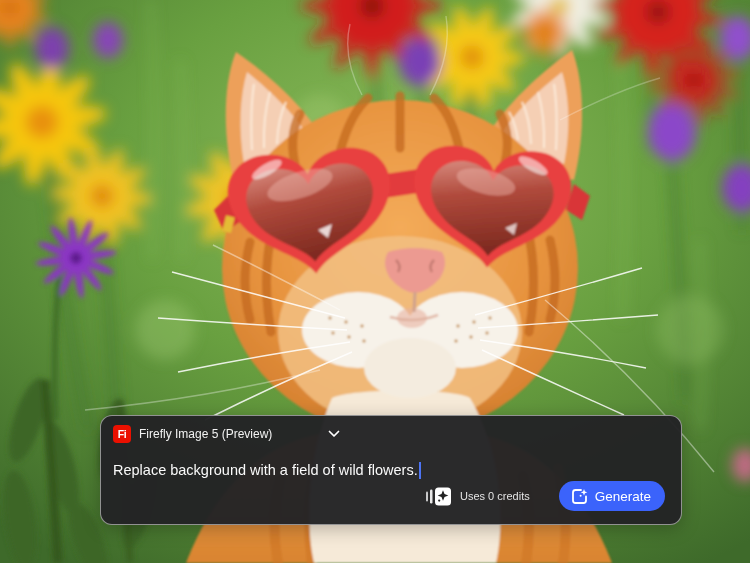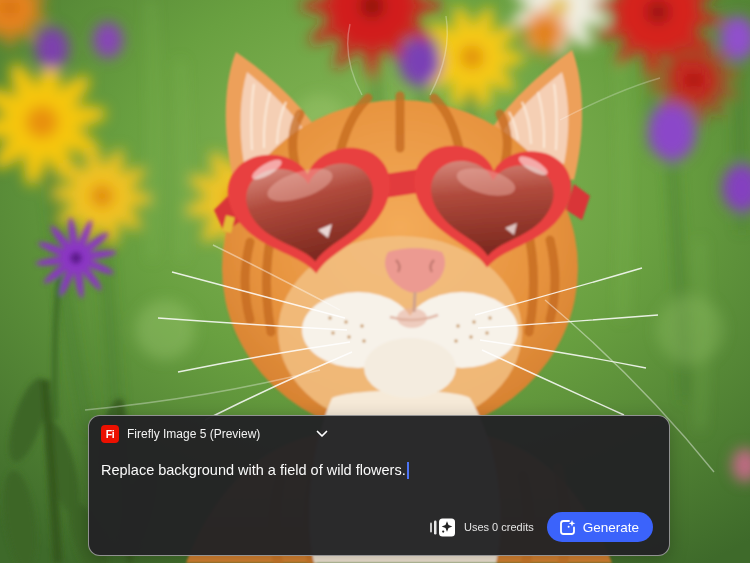--- a/index.html
+++ b/index.html
@@ -4,21 +4,21 @@
 <style>
   html,body{margin:0;padding:0;}
   body{
     width:750px;height:563px;position:relative;overflow:hidden;
     font-family:"Liberation Sans", sans-serif;
     background:#5a8c39;
   }
   .scene{position:absolute;inset:0;}
   
   .prompt-panel{
-    position:absolute;left:88px;top:415px;width:582px;height:141px;
+    position:absolute;left:100px;top:415px;width:582px;height:110px;
     background:rgba(35,35,37,0.97);
     border:1.5px solid rgba(235,235,235,0.55);
     border-radius:12px;box-sizing:border-box;
     box-shadow:0 4px 18px rgba(0,0,0,0.25);
   }
   .model-selector{
     position:absolute;left:12px;top:9px;height:18px;
     display:flex;align-items:center;gap:8px;cursor:pointer;
   }
   .fi-logo{
@@ -36,21 +36,21 @@
   .prompt-text{color:#fafafa;font-size:14.5px;white-space:nowrap;}
   .caret{
     display:inline-block;width:2px;height:17px;background:#4d74f4;
     margin-left:1px;vertical-align:middle;
   }
   .bottom-row{
     position:absolute;right:16px;bottom:13px;height:30px;
     display:flex;align-items:center;gap:9px;
   }
   .credits-icon{display:flex;align-items:center;}
-  .credits-label{color:#e4e4e4;font-size:11px;margin-right:4px;}
+  .credits-label{color:#e4e4e4;font-size:11px;margin-right:20px;}
   .generate-btn{
     height:30px;border-radius:15px;background:#3b63fb;border:none;
     display:flex;align-items:center;gap:7px;padding:0 14px 0 12px;
     cursor:pointer;
   }
   .generate-label{color:#fff;font-size:13.5px;font-weight:normal;}
 </style>
 </head>
 <body>
 

